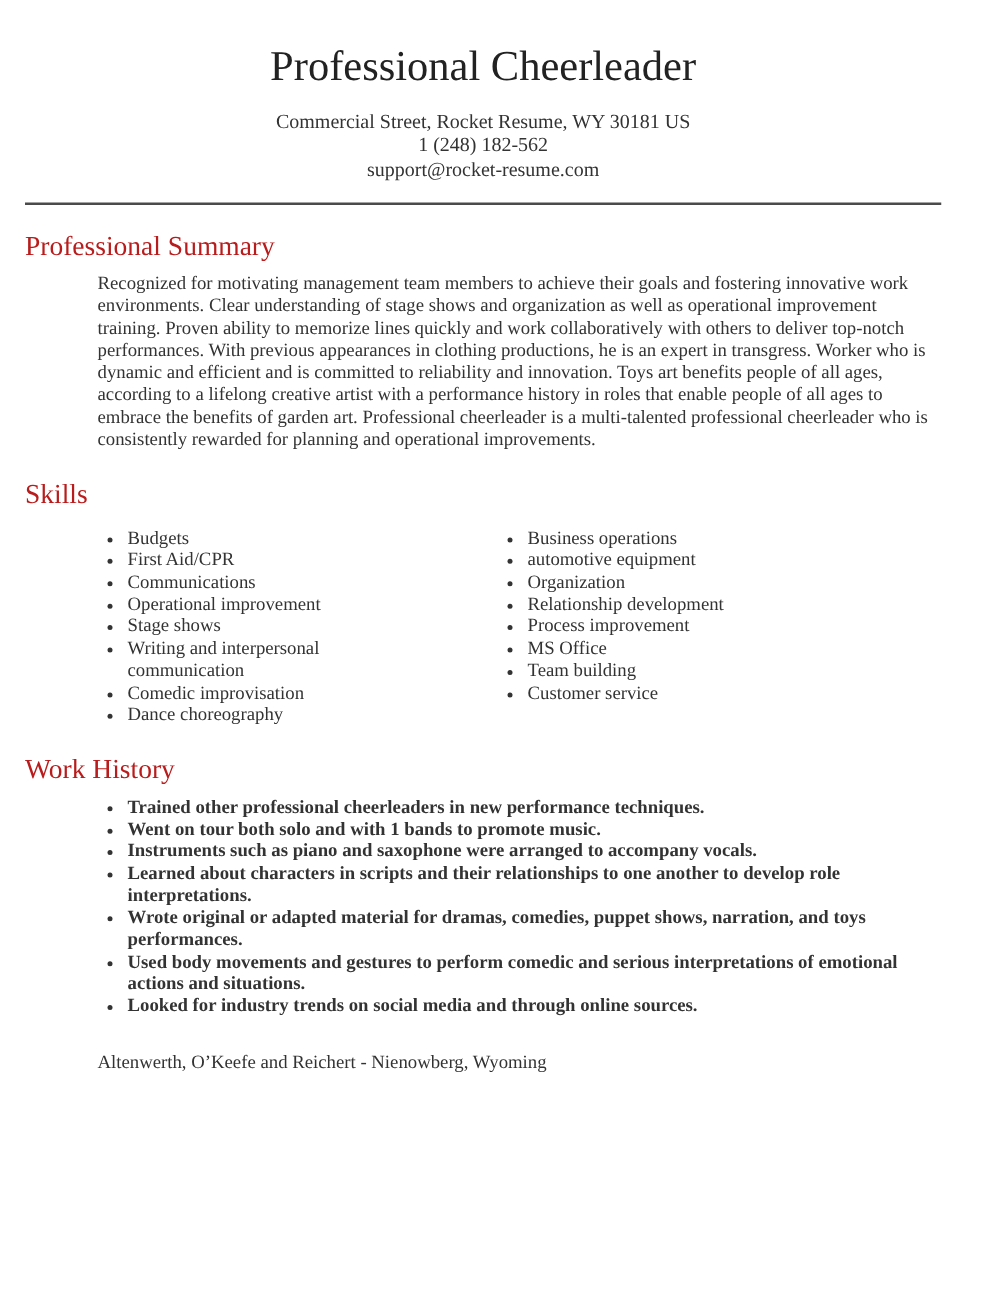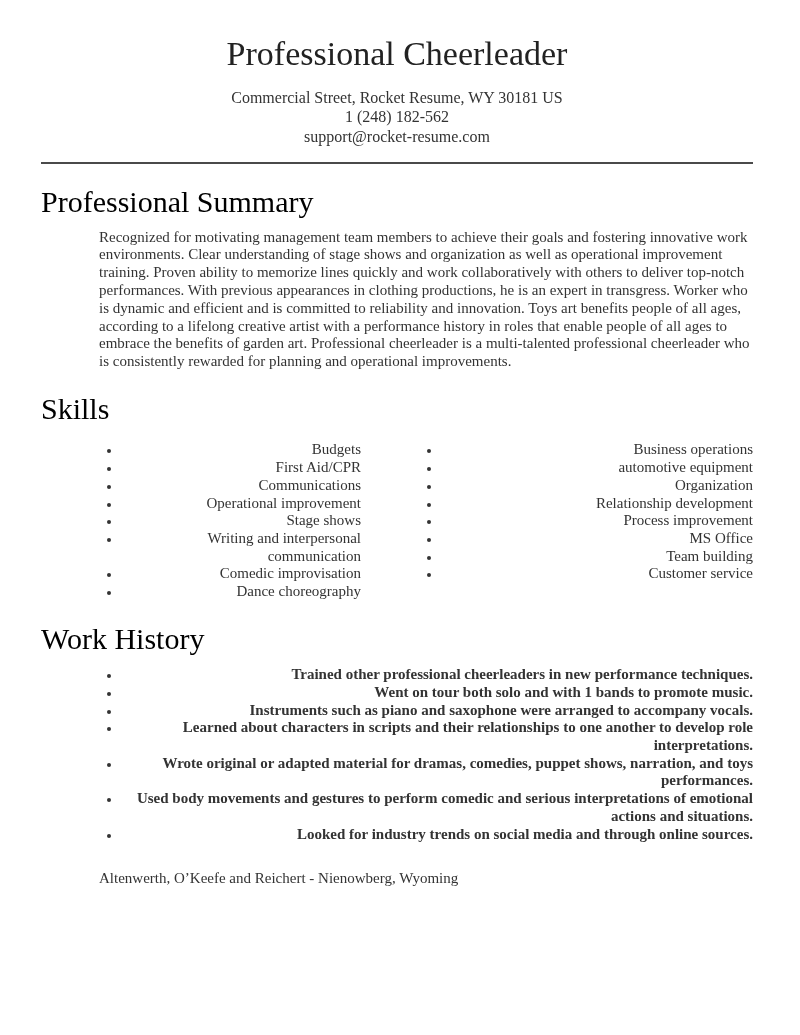--- a/index.html
+++ b/index.html
@@ -11,21 +11,21 @@
     width: 800px;
     height: 1035px;
     overflow: hidden;
     font-family: "Liberation Serif", "DejaVu Serif", serif;
     color: #333333;
   }
   .page {
     box-sizing: border-box;
     width: 800px;
     height: 1035px;
-    padding: 34px 47px 0 41px;
+    padding: 34px 47px 0 20px;
     overflow: hidden;
   }
   
   .resume-header { text-align: center; }
   .resume-name {
     font-size: 34px;
     font-weight: 400;
     line-height: 1.2;
     color: #222222;
     margin: 0 0 13px 0;
@@ -35,40 +35,40 @@
     line-height: 19.5px;
     color: #333333;
   }
   .header-divider {
     border: none;
     border-top: 2px solid #4a4a4a;
     margin: 16px 0 0 0;
   }
   
   .section-heading {
-    font-size: 30px;
+    font-size: 22px;
     font-weight: 400;
     line-height: 1.18;
-    color: #000000;
+    color: #b91c1c;
     margin: 20px 0 9px 0;
   }
   .summary-text {
     margin: 0 0 0 58px;
     font-size: 15px;
     line-height: 17.8px;
     color: #333333;
   }
   ul.bullet-list {
     margin: 6px 0 0 0;
     padding: 0 0 0 80px;
     font-size: 15px;
     line-height: 17.7px;
     color: #333333;
   }
-  ul.bullet-list li { padding-left: 2px; text-align: right; }
+  ul.bullet-list li { padding-left: 2px; }
   ul.bullet-list li::marker { font-size: 12px; }
   .skills-row { display: flex; }
   .skills-row ul.col-1 { width: 320px; flex: none; box-sizing: border-box; }
   .skills-row ul.col-2 { flex: 1; }
   
   .job { margin-top: 10px; }
   .job + .job { margin-top: 26px; }
   .job-header {
     margin-left: 58px;
     font-size: 15px;

